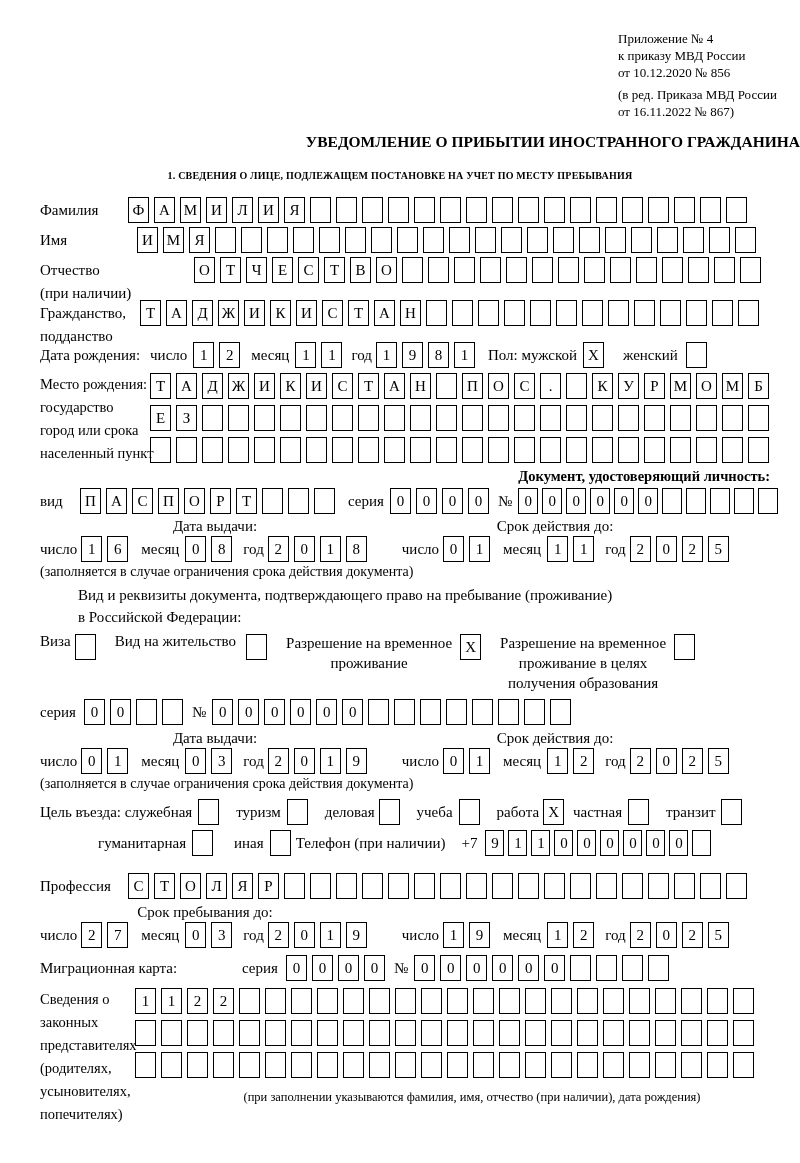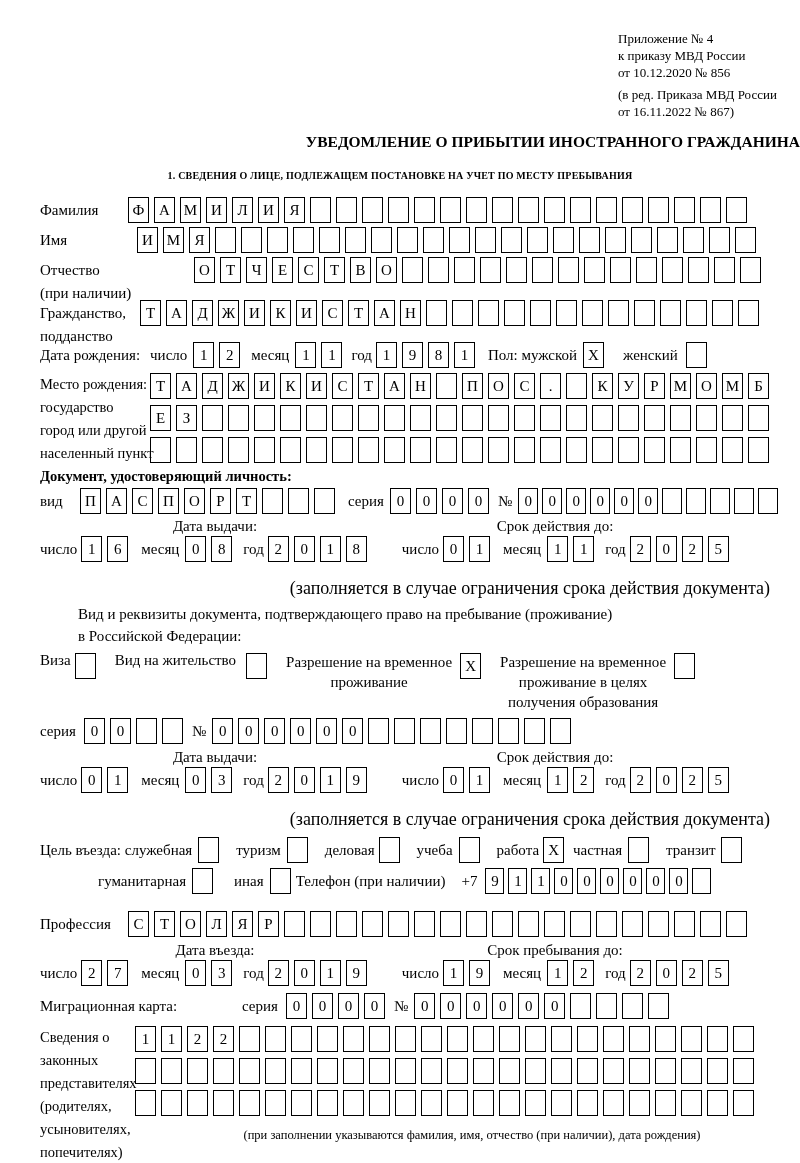--- a/index.html
+++ b/index.html
@@ -19,25 +19,25 @@
   .cellrow.tight .cell{width:20px;margin-right:4px;}
   .cellrow.narrow .cell{width:19px;margin-right:4px;}
   .lbl{flex:0 0 auto;}
   .w88{width:88px;flex:0 0 auto;position:relative;}
   .w100{width:100px;flex:0 0 auto;position:relative;}
   .w145{width:145px;flex:0 0 auto;position:relative;}
   .sub{position:absolute;top:23px;left:0;white-space:nowrap;}
   .lblcol{display:flex;flex-direction:column;line-height:23px;flex:0 0 auto;font-size:14.5px;}
   .w110{width:110px;} .w95{width:95px;}
   .stack{display:flex;flex-direction:column;gap:6px;}
-  .dochdr{text-align:left;font-weight:bold;font-size:14.5px;margin-top:3px;}
+  .dochdr{text-align:right;font-weight:bold;font-size:14.5px;margin-top:3px;}
   .hdr2{display:flex;margin-top:4px;font-size:15px;}
   .h-left{width:350px;text-align:center;flex:0 0 auto;}
   .h-right{width:330px;text-align:center;flex:0 0 auto;}
-  .note-r{font-size:18px;text-align:right;margin-top:16px;}
+  .note-r{font-size:14px;text-align:left;margin-top:2px;}
   .para{margin-top:7px;font-size:15px;margin-left:38px;}
   .cblock{text-align:center;line-height:20px;flex:0 0 auto;}
   .repnote{font-size:12.5px;text-align:center;padding-left:50px;margin-top:6px;white-space:nowrap;}
   .g4{margin-left:4px;}.g6{margin-left:6px;}.g8{margin-left:8px;}.g10{margin-left:10px;}
   .g12{margin-left:12px;}.g14{margin-left:14px;}.g16{margin-left:16px;}
   .g24{}.g30{margin-left:30px;}
   .mt1{margin-top:1px;}.mt3{margin-top:3px;}.mt4{margin-top:4px;gap:9px;}
   .mt5{margin-top:5px;}.mt6{margin-top:6px;}.mt7{margin-top:7px;}
   .mt9{margin-top:17px;}.mt16{margin-top:16px;}
   .grp{display:flex;align-items:flex-start;flex:0 0 auto;}
@@ -217,21 +217,21 @@
       <span class="lbl g14">женский</span>
       <span class="cellrow g8">
           <span class="cell"></span>
         </span>
     </div>
 
     <div class="row top mt5">
       <span class="lblcol w110">
         <span>Место рождения:</span>
         <span>государство</span>
-        <span>город или другой</span>
+        <span>город или срока</span>
         <span>населенный пункт</span>
       </span>
       <span class="stack">
         <span class="cellrow">
             <span class="cell">Т</span>
             <span class="cell">А</span>
             <span class="cell">Д</span>
             <span class="cell">Ж</span>
             <span class="cell">И</span>
             <span class="cell">К</span>
@@ -576,21 +576,20 @@
           <span class="cell"></span>
           <span class="cell"></span>
           <span class="cell"></span>
           <span class="cell"></span>
           <span class="cell"></span>
           <span class="cell"></span>
         </span>
     </div>
 
     <div class="hdr2 mt5">
-      <span class="h-left">Дата въезда:</span>
       <span class="h-right">Срок пребывания до:</span>
     </div>
     <div class="row mt1">
       <span class="lbl">число</span>
       <span class="cellrow g4">
           <span class="cell">2</span>
           <span class="cell">7</span>
         </span>
       <span class="lbl g8">месяц</span>
       <span class="cellrow g6">

